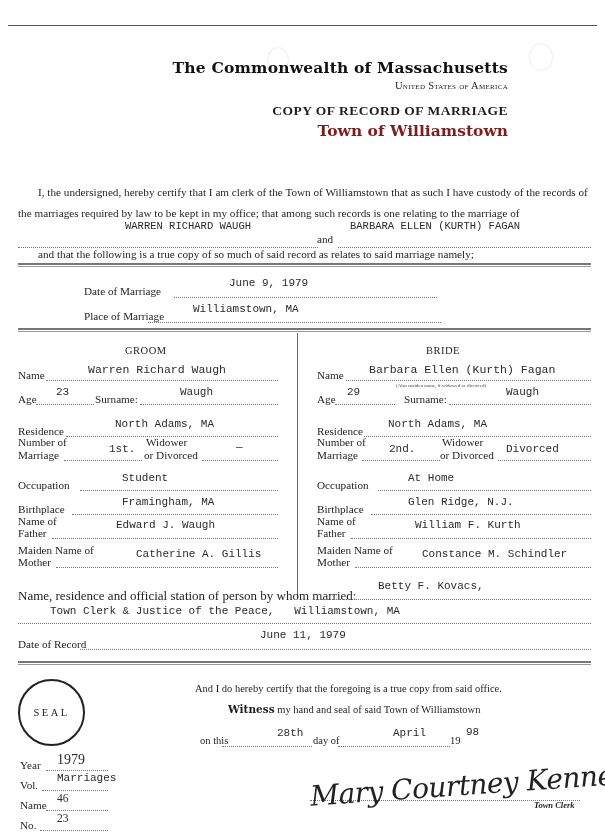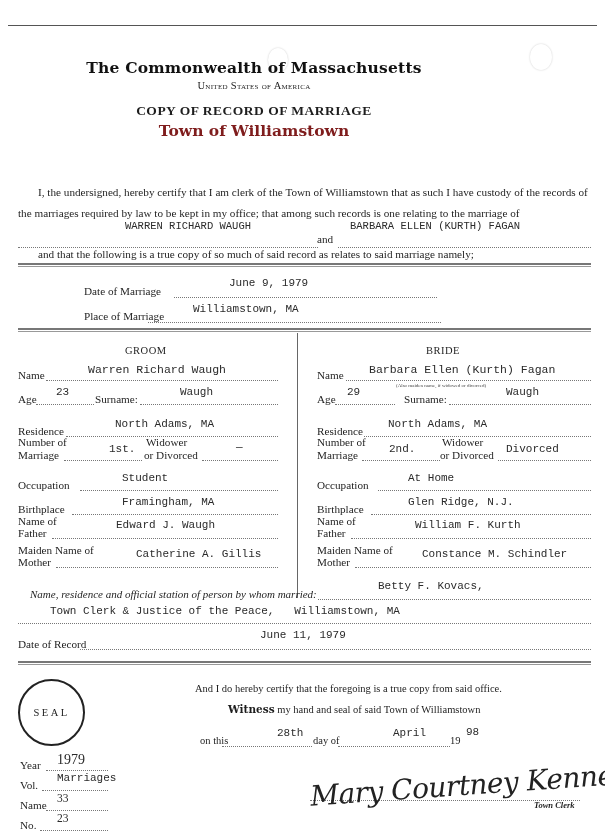--- a/index.html
+++ b/index.html
@@ -1,21 +1,21 @@
 <!DOCTYPE html>
 <html><head>
 <meta charset="utf-8">
 <style>
   * { box-sizing: border-box; margin: 0; padding: 0; }
   html, body { width: 605px; height: 840px; background: #ffffff; overflow: hidden; }
   body { position: relative; font-family: "Liberation Serif", serif; color: #1e1e1e; }
 
   .topline { position: absolute; left: 8px; right: 8px; top: 25px; height: 1px; background: #555; }
 
-  .hdr { position: absolute; left: 0; width: 508px; text-align: center; }
+  .hdr { position: absolute; left: 0; width: 508px; text-align: right; }
   .h-title { top: 58px; font-family: "DejaVu Serif", serif; font-weight: bold; font-size: 15.5px; letter-spacing: 0.2px; color: #111; }
   .h-usa { top: 80px; font-size: 10.5px; font-variant: small-caps; letter-spacing: 0.3px; }
   .h-copy { top: 103px; font-family: "Liberation Serif", serif; font-weight: bold; font-size: 13.5px; letter-spacing: 0.5px; }
   .h-town { top: 121px; font-family: "DejaVu Serif", serif; font-weight: bold; font-size: 15.5px; color: #7f1d1d; }
 
   .para { position: absolute; left: 18px; width: 575px; font-size: 11.2px; line-height: 21px; }
   .p1 { top: 150px; text-indent: 20px; margin-top: 32px; }
 
   .fill { position: absolute; border-bottom: 1px dotted #777; height: 14px; }
   .tw { font-family: "Liberation Mono", monospace; font-size: 11px; color: #2a2a2a; position: absolute; white-space: nowrap; }
@@ -151,21 +151,21 @@
 <div class="lbl2" style="left:317px;top:516px;">Name of</div>
 <div class="lbl2" style="left:317px;top:528px;">Father</div>
 <div class="fill" style="left:351px;top:525px;width:240px;"></div>
 <div class="tw" style="left:415px;top:519px;">William F. Kurth</div>
 
 <div class="lbl2" style="left:317px;top:545px;">Maiden Name of</div>
 <div class="lbl2" style="left:317px;top:557px;">Mother</div>
 <div class="fill" style="left:355px;top:554px;width:236px;"></div>
 <div class="tw" style="left:422px;top:548px;">Constance M. Schindler</div>
 
-<div class="lbl" style="left:30px;top:588px;font-size:11px;font-style:italic;">Name, residence and official station of person by whom married:</div>
+<div class="lbl" style="left:18px;top:588px;font-size:13px;">Name, residence and official station of person by whom married:</div>
 <div class="fill" style="left:318px;top:586px;width:273px;"></div>
 <div class="tw" style="left:378px;top:580px;">Betty F. Kovacs,</div>
 <div class="fill" style="left:18px;top:610px;width:573px;"></div>
 <div class="tw" style="left:50px;top:605px;white-space:pre;">Town Clerk &amp; Justice of the Peace,   Williamstown, MA</div>
 
 <div class="lbl" style="left:18px;top:638px;">Date of Record</div>
 <div class="fill" style="left:80px;top:636px;width:511px;"></div>
 <div class="tw" style="left:260px;top:629px;">June 11, 1979</div>
 
 <div class="dbl" style="top:661px;"></div>
@@ -194,17 +194,17 @@
 <div class="lbl" style="left:20px;top:759px;">Year</div>
 <div class="fill" style="left:46px;top:757px;width:62px;"></div>
 <div class="tw" style="left:57px;top:752px;font-family:'Liberation Serif',serif;font-size:14px;">1979</div>
 
 <div class="lbl" style="left:20px;top:779px;">Vol.</div>
 <div class="fill" style="left:42px;top:777px;width:66px;"></div>
 <div class="tw" style="left:57px;top:772px;">Marriages</div>
 
 <div class="lbl" style="left:20px;top:799px;">Name</div>
 <div class="fill" style="left:46px;top:797px;width:62px;"></div>
-<div class="tw" style="left:57px;top:792px;font-family:'Liberation Serif',serif;font-size:11.5px;">33</div>
+<div class="tw" style="left:57px;top:792px;font-family:'Liberation Serif',serif;font-size:11.5px;">46</div>
 
 <div class="lbl" style="left:20px;top:819px;">No.</div>
 <div class="fill" style="left:40px;top:817px;width:68px;"></div>
 <div class="tw" style="left:57px;top:812px;font-family:'Liberation Serif',serif;font-size:11.5px;">23</div>
 
 </body></html>

